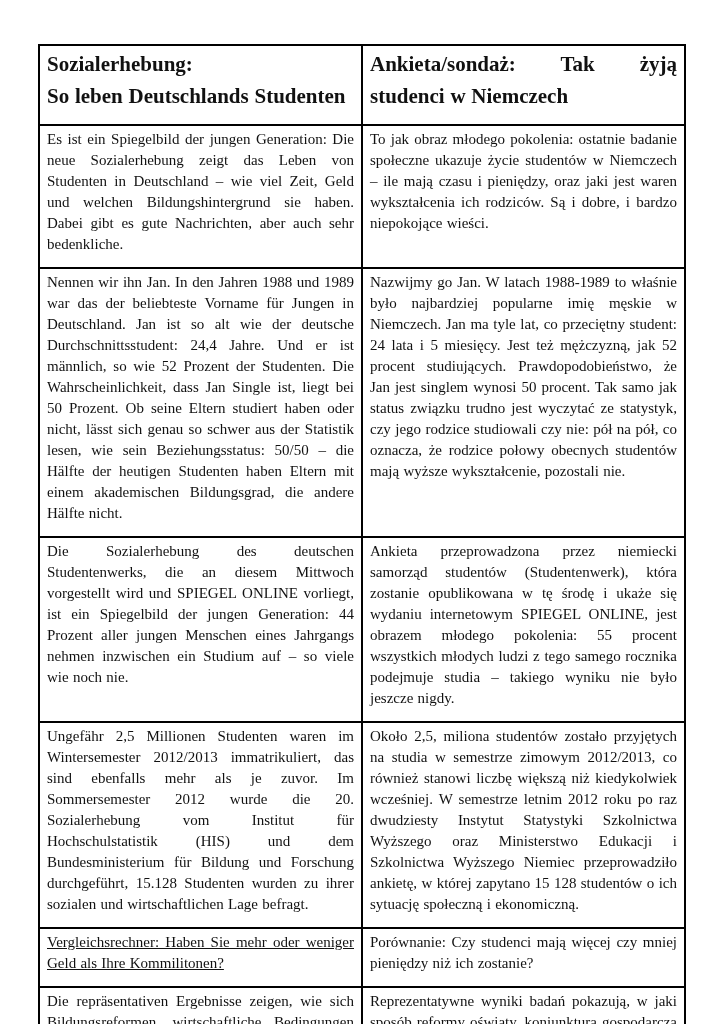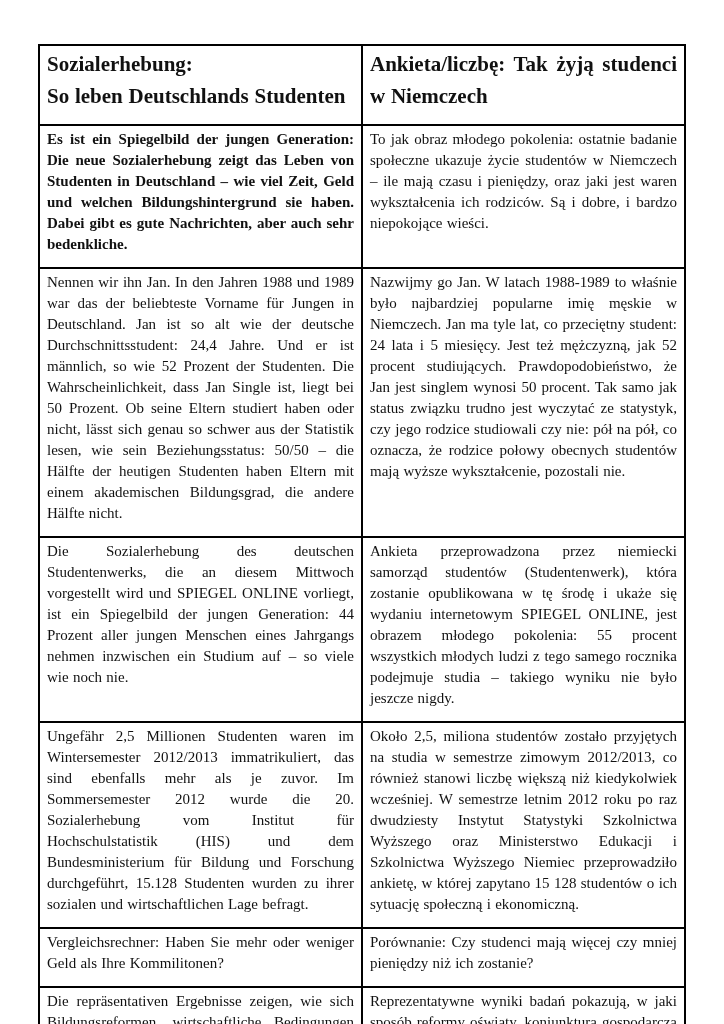--- a/index.html
+++ b/index.html
@@ -39,39 +39,40 @@
     font-size: 21px;
     font-weight: bold;
     line-height: 1.5;
     padding-bottom: 12px;
   }
   td.preline {
     white-space: pre-line;
     text-align: left;
   }
   td.bold-cell {
-    font-weight: bold;
+    font-weight: normal;
   }
   td.underline-cell {
+    text-decoration: underline;
   }
   tr.last-row td {
     padding-bottom: 80px;
     border-bottom: none;
   }
 </style>
 </head>
 <body>
 
 <div class="page">
   <table class="doc-table">
     <tbody>
       <tr class="header-row">
         <td class="preline">Sozialerhebung:
 So leben Deutschlands Studenten</td>
-        <td>Ankieta/liczbę: Tak żyją studenci w Niemczech</td>
+        <td>Ankieta/sondaż: Tak żyją studenci w Niemczech</td>
       </tr>
       <tr>
         <td class="bold-cell">Es ist ein Spiegelbild der jungen Generation: Die neue Sozialerhebung zeigt das Leben von Studenten in Deutschland – wie viel Zeit, Geld und welchen Bildungshintergrund sie haben. Dabei gibt es gute Nachrichten, aber auch sehr bedenkliche.</td>
         <td>To jak obraz młodego pokolenia: ostatnie badanie społeczne ukazuje życie studentów w Niemczech – ile mają czasu i pieniędzy, oraz jaki jest waren wykształcenia ich rodziców. Są i dobre, i bardzo niepokojące wieści.</td>
       </tr>
       <tr>
         <td>Nennen wir ihn Jan. In den Jahren 1988 und 1989 war das der beliebteste Vorname für Jungen in Deutschland. Jan ist so alt wie der deutsche Durchschnittsstudent: 24,4 Jahre. Und er ist männlich, so wie 52 Prozent der Studenten. Die Wahrscheinlichkeit, dass Jan Single ist, liegt bei 50 Prozent. Ob seine Eltern studiert haben oder nicht, lässt sich genau so schwer aus der Statistik lesen, wie sein Beziehungsstatus: 50/50 – die Hälfte der heutigen Studenten haben Eltern mit einem akademischen Bildungsgrad, die andere Hälfte nicht.</td>
         <td>Nazwijmy go Jan. W latach 1988-1989 to właśnie było najbardziej popularne imię męskie w Niemczech. Jan ma tyle lat, co przeciętny student: 24 lata i 5 miesięcy. Jest też mężczyzną, jak 52 procent studiujących. Prawdopodobieństwo, że Jan jest singlem wynosi 50 procent. Tak samo jak status związku trudno jest wyczytać ze statystyk, czy jego rodzice studiowali czy nie: pół na pół, co oznacza, że rodzice połowy obecnych studentów mają wyższe wykształcenie, pozostali nie.</td>
       </tr>
       <tr>

